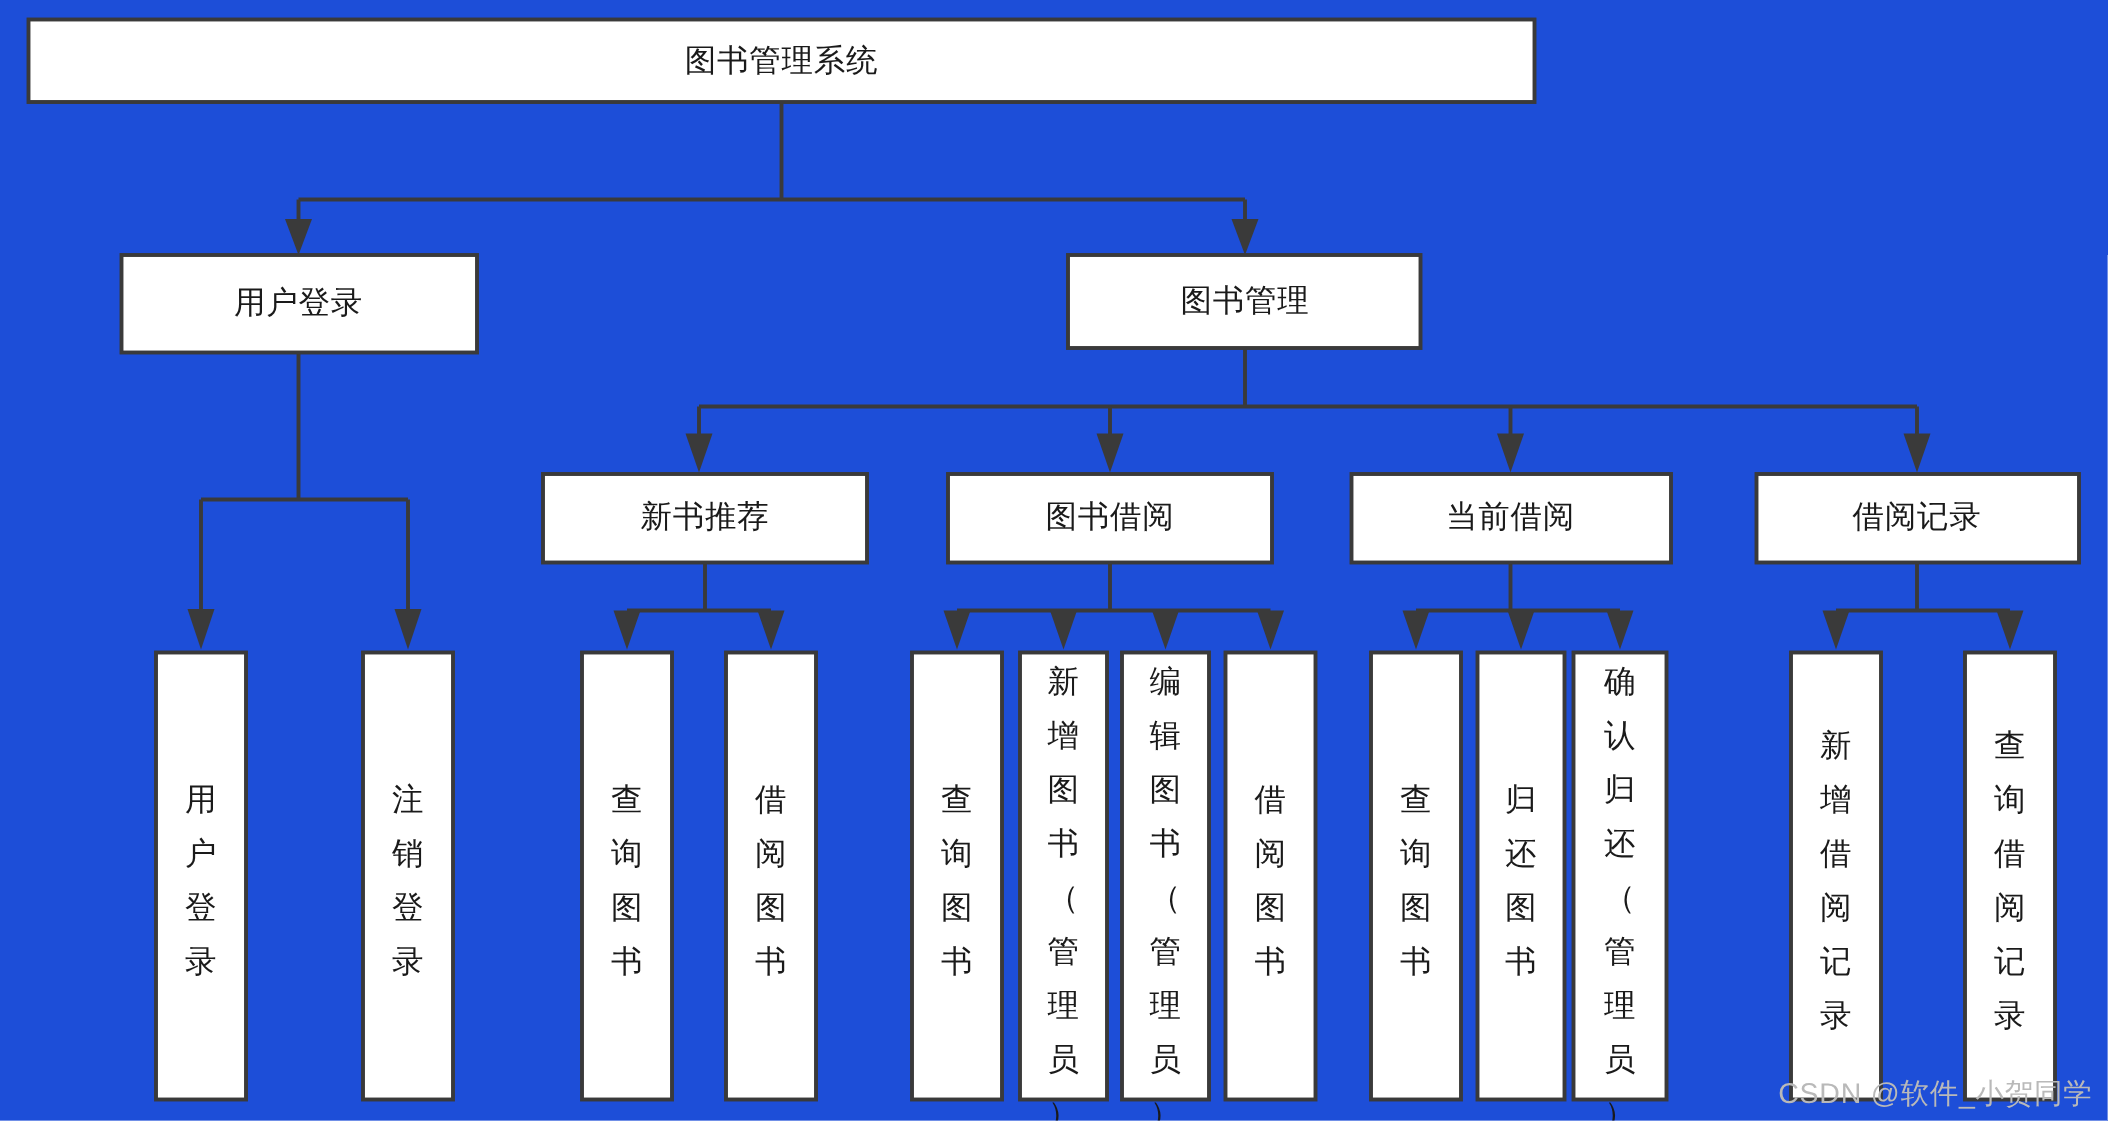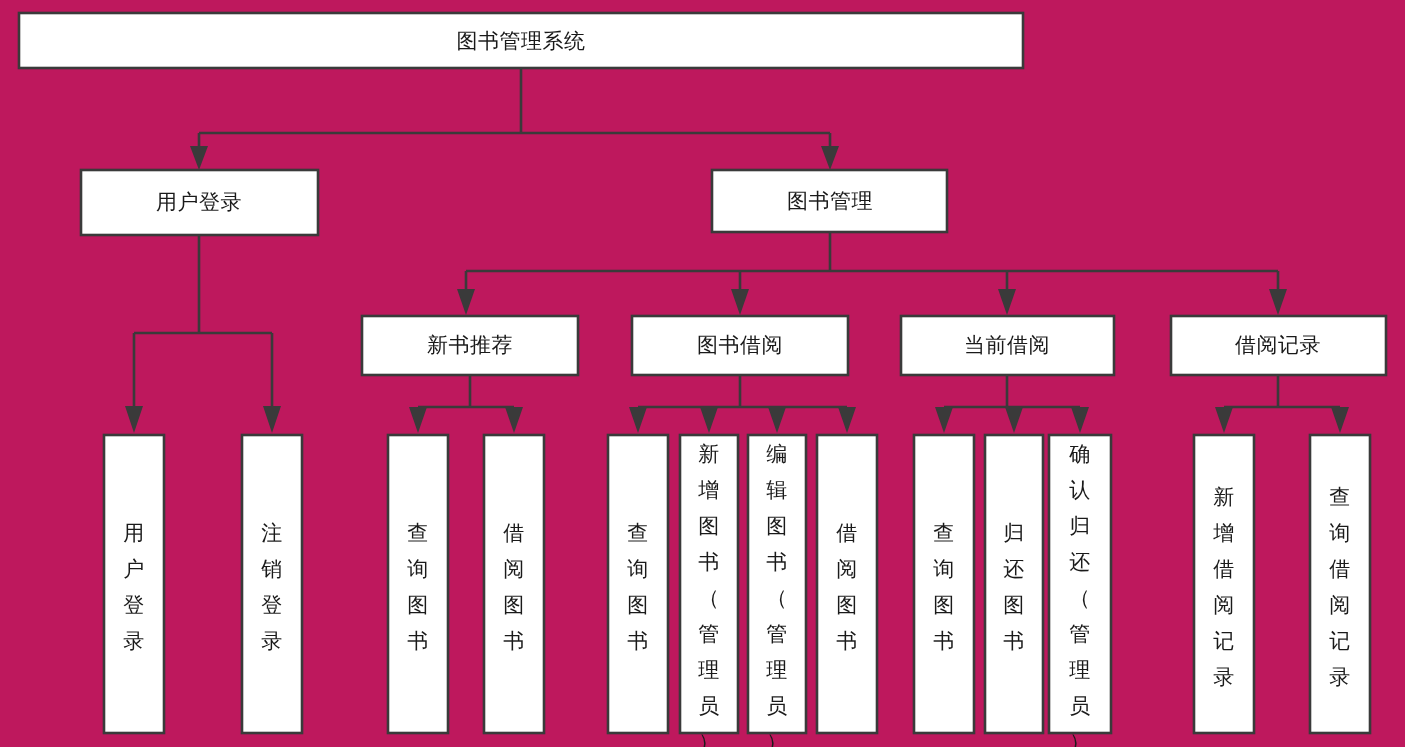--- a/index.html
+++ b/index.html
@@ -12,21 +12,21 @@
     width: 1405px;
     height: 747px;
     font-family: "Liberation Sans", "DejaVu Sans", sans-serif;
     overflow: hidden;
     position: relative;
   }
   #diagram-root {
     position: relative;
     width: 1405px;
     height: 747px;
-    background: #be185d;
+    background: #1d4ed8;
   }
   svg#flowchart {
     position: absolute;
     left: 0;
     top: 0;
     width: 1405px;
     height: 747px;
     display: block;
   }
   .node-box {
@@ -239,14 +239,15 @@
       <text class="node-label-vert" x="1224" y="0"><tspan x="1224" y="504.1">新</tspan><tspan x="1224" y="540.1">增</tspan><tspan x="1224" y="576.1">借</tspan><tspan x="1224" y="612.1">阅</tspan><tspan x="1224" y="648.1">记</tspan><tspan x="1224" y="684.1">录</tspan></text>
     </g>
 
     <g>
       <rect class="node-box" x="1310" y="435" width="60" height="298"></rect>
       <text class="node-label-vert" x="1340" y="0"><tspan x="1340" y="504.1">查</tspan><tspan x="1340" y="540.1">询</tspan><tspan x="1340" y="576.1">借</tspan><tspan x="1340" y="612.1">阅</tspan><tspan x="1340" y="648.1">记</tspan><tspan x="1340" y="684.1">录</tspan></text>
     </g>
 
   </svg>
 
+  <div class="watermark">CSDN @软件_小贺同学</div>
 
 </div>
 
 </body></html>

